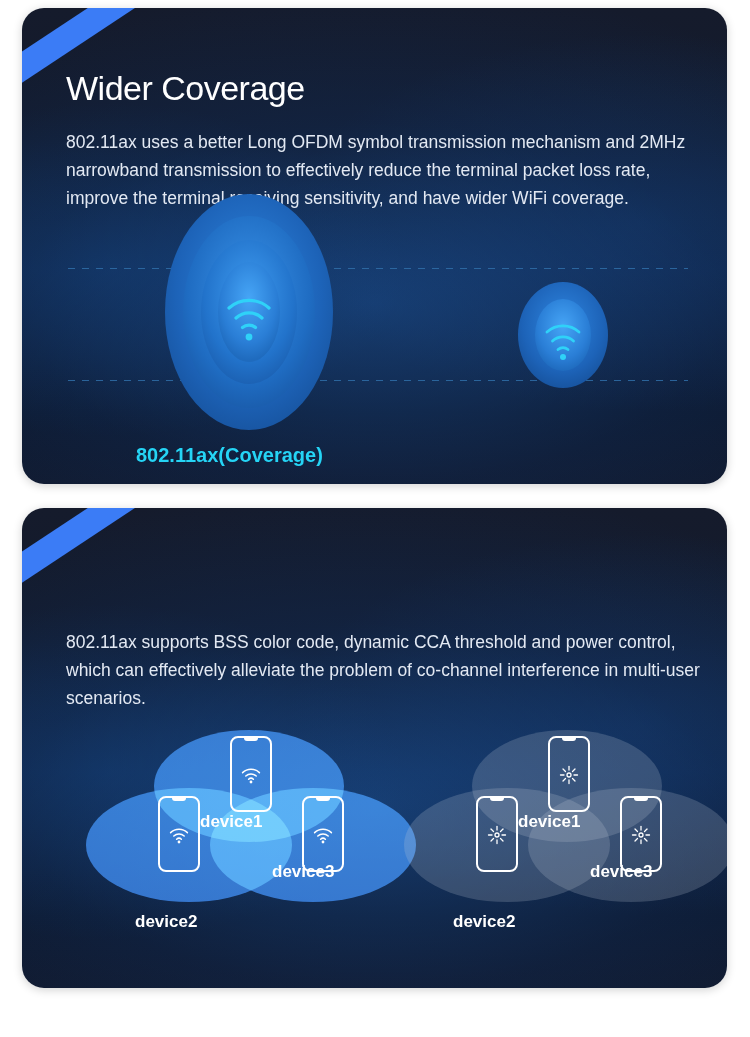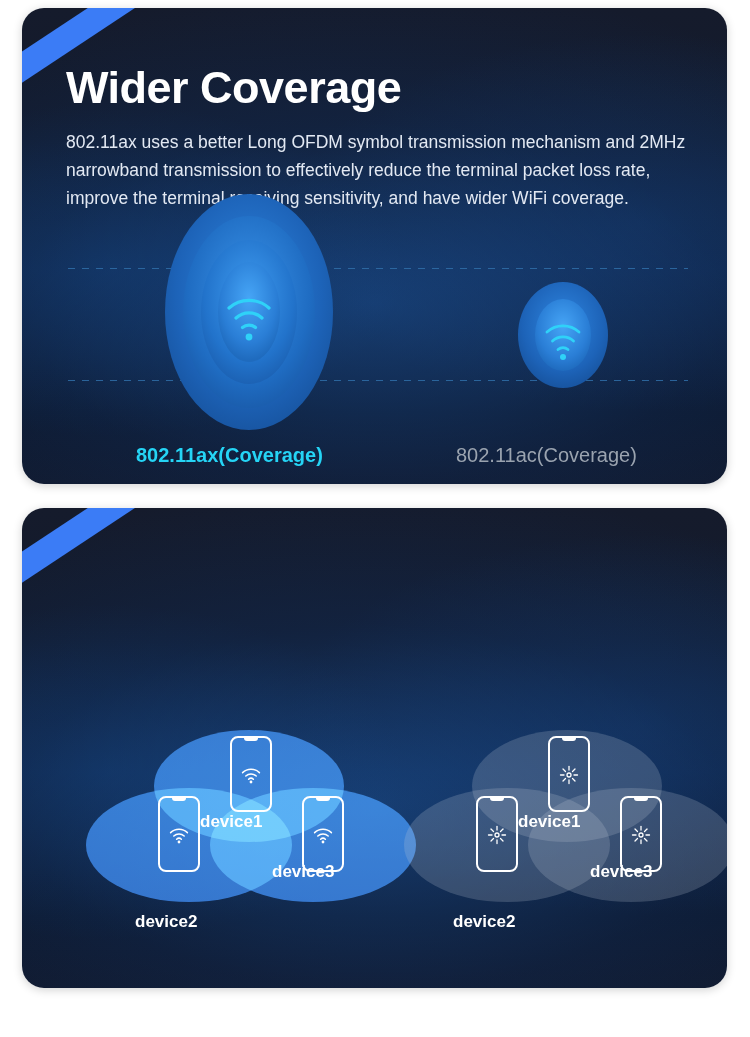--- a/index.html
+++ b/index.html
@@ -34,22 +34,22 @@
     position:absolute;display:block;
     width:330px;height:26px;background:#3b7cf6;
     transform:rotate(-33.5deg);
     transform-origin:0 0;
     left:-46px;top:74px;
   }
 
   
   .card-title{
     position:absolute;left:44px;color:#ffffff;
-    font-weight:bold;letter-spacing:-.5px;
-    font-size:45px;line-height:52px;
+    font-weight:normal;letter-spacing:-.5px;
+    font-size:34px;line-height:52px;
     white-space:nowrap;
   }
   #card-coverage .card-title{top:54px;}
   #card-interference .card-title{top:55px;}
 
   .card-desc{
     position:absolute;left:44px;width:640px;
     color:#e3e9f3;font-size:17.5px;line-height:28px;
     font-weight:400;
   }
@@ -180,29 +180,29 @@
             <path d="M38 52 A24 24 0 0 1 70 52"></path>
             <path d="M43.5 61 A15.5 15.5 0 0 1 64.5 61"></path>
             <path d="M49 69.5 A8 8 0 0 1 59 69.5"></path>
           </g>
           <circle cx="54" cy="77" r="3" fill="#2fd2f8"></circle>
         </svg>
       </div>
     </div>
 
     <div class="caption ax" id="cov-cap-ax">802.11ax(Coverage)</div>
-    <div class="caption ac" id="cov-cap-ac">802.11ac(Coverage)</div>
   </div>
 
   <div class="card" id="card-interference">
 
     <div class="ribbon">
         <i></i>
       </div>
 
+    <div class="card-desc">802.11ax supports BSS color code, dynamic CCA threshold and power control, which can effectively alleviate the problem of co-channel interference in multi-user scenarios.</div>
 
     <div class="fig-interference">
 
       <div class="grp" id="grp-ax">
         <div class="blob blob-top"></div>
         <div class="blob blob-left"></div>
         <div class="blob blob-right"></div>
 
         <div class="phone p1">
           <svg class="ic" width="22" height="18" viewBox="0 0 22 18">

